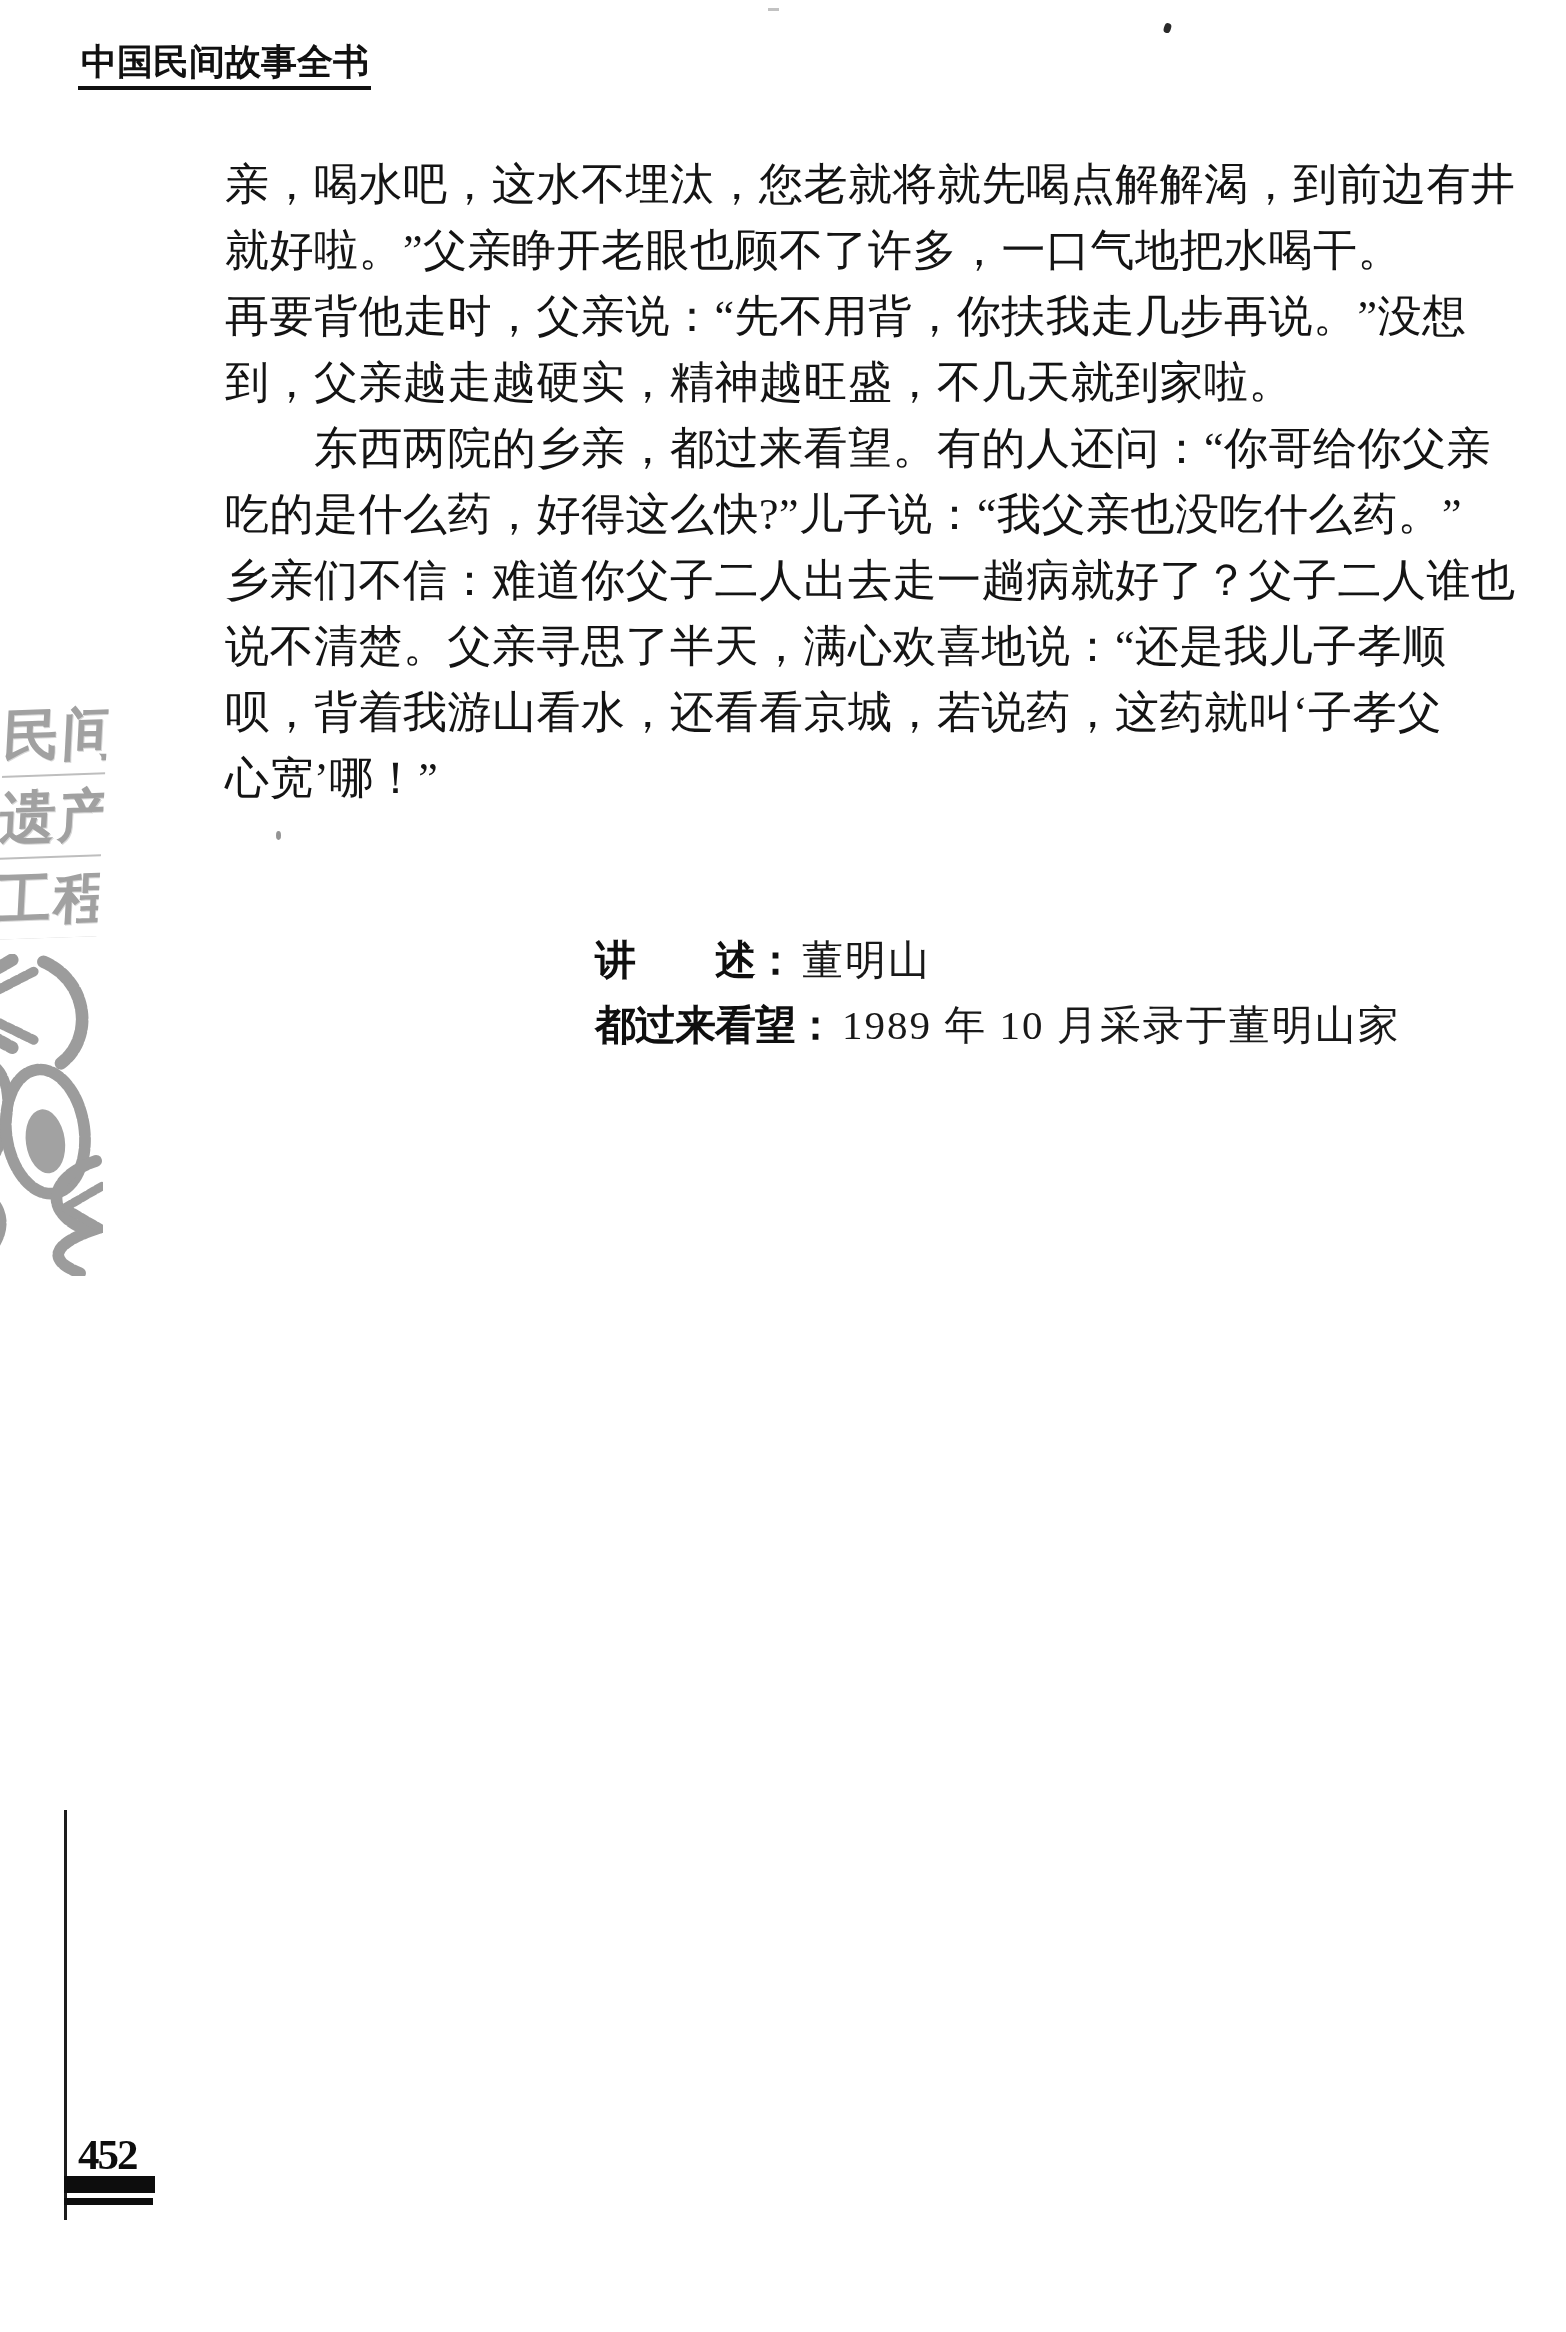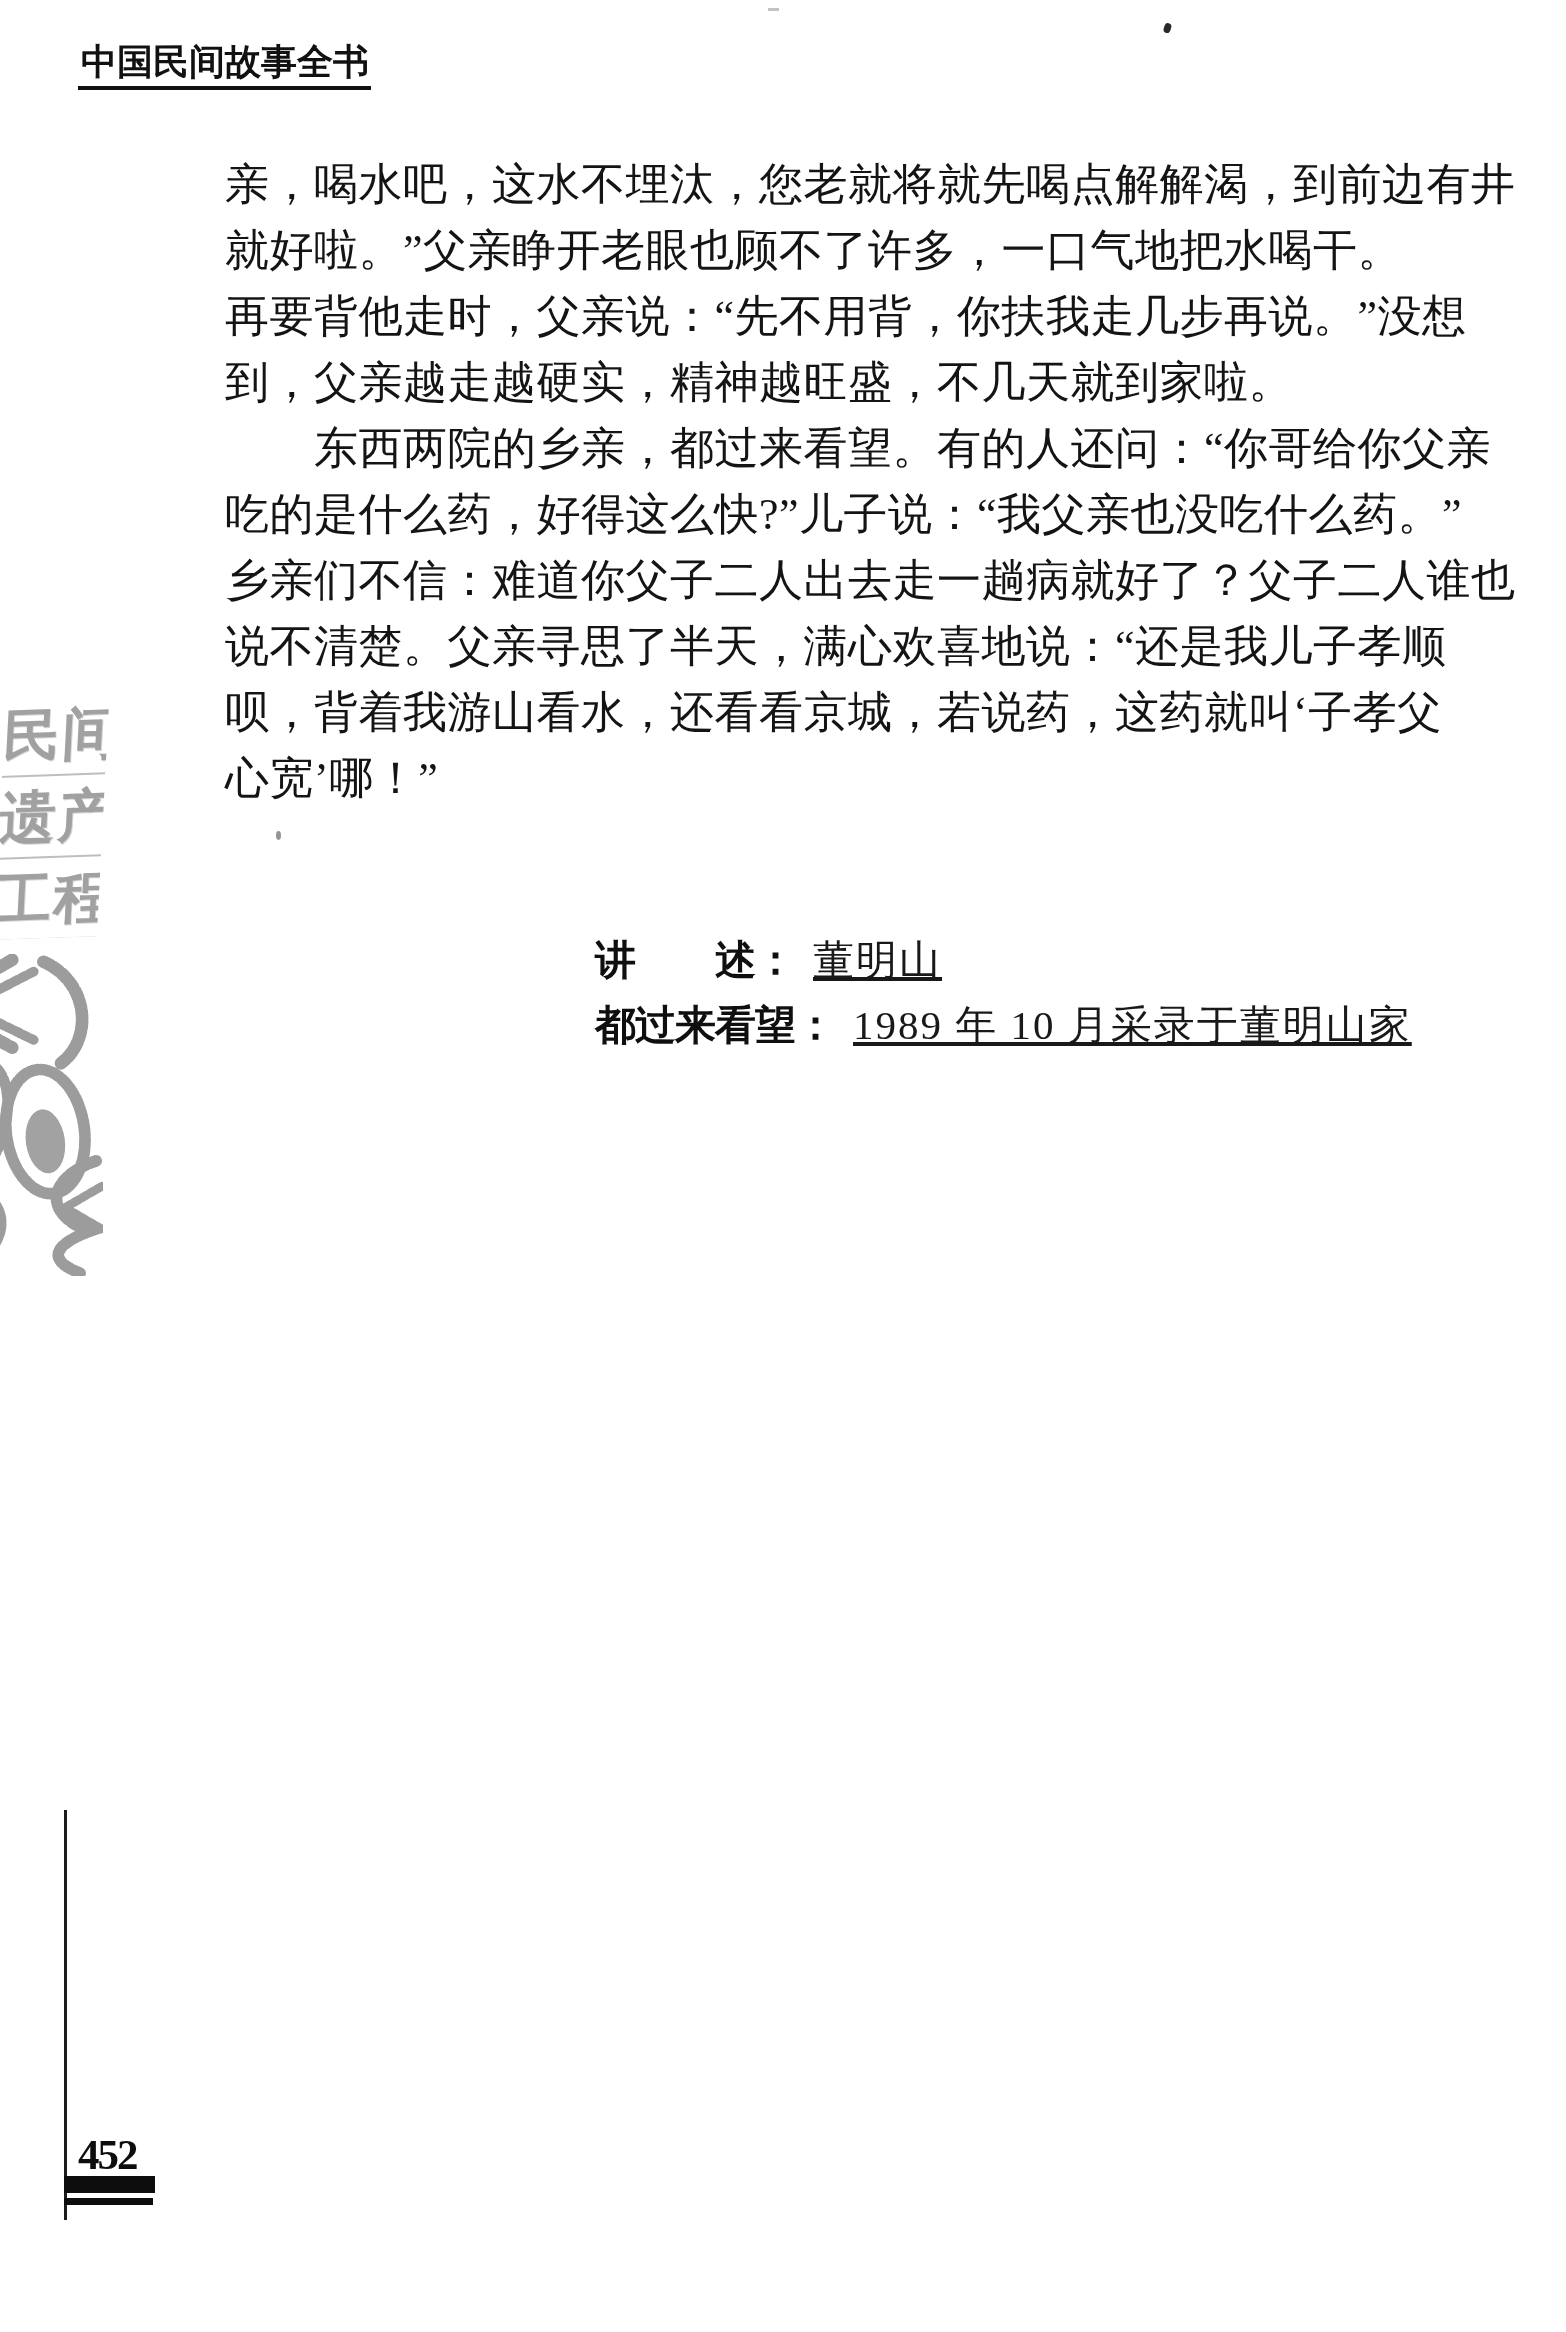--- a/index.html
+++ b/index.html
@@ -62,23 +62,22 @@
   .attr-label {
     font-family: "Liberation Sans", "DejaVu Sans", sans-serif;
     font-weight: bold;
     color: #0f0f0f;
     letter-spacing: -1px;
     margin-top: 45px;
   }
   .attr-value {
     font-family: "Liberation Serif", "DejaVu Serif", serif;
     color: #191919;
-    margin-left: 18px;
+    margin-left: 7px;
     letter-spacing: 2px;
-    text-decoration: underline;
   }
   
   .stamp-strip {
     position: absolute;
     left: 0;
     top: 694px;
     width: 103px;
     height: 244px;
     overflow: hidden;
     opacity: 0.82;

